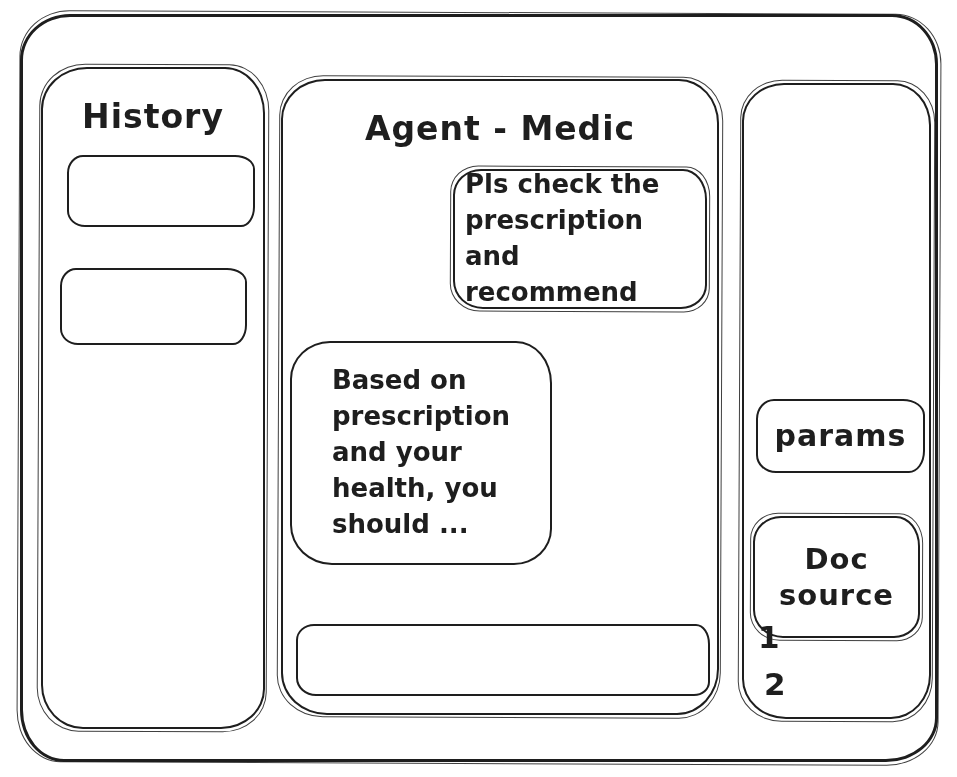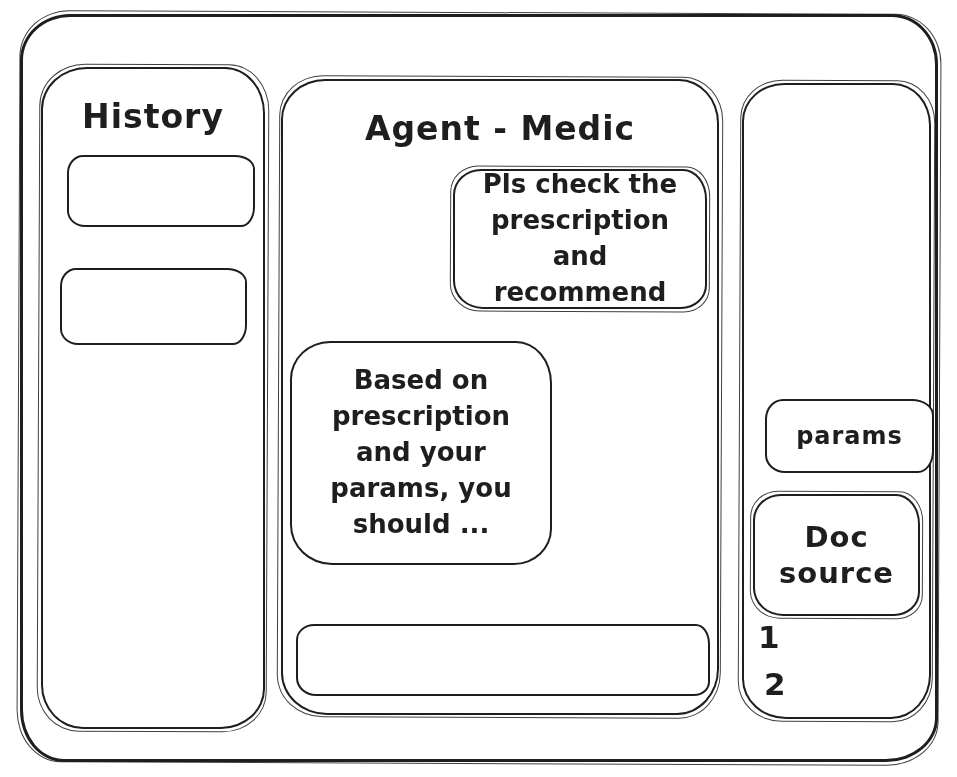--- a/index.html
+++ b/index.html
@@ -57,21 +57,21 @@
   .hi-1{left:24px;top:86px;width:188px;height:72px;}
   .hi-2{left:17px;top:199px;width:187px;height:77px;}
   
   .chat-panel{
     left:258px;top:62px;width:438px;height:636px;
     border-radius:44px 40px 42px 46px / 40px 44px 46px 42px;
     padding-left:41px;
   }
   .bubble{
     display:flex;align-items:center;justify-content:center;
-    text-align:center;
+    text-align:left;
     white-space:pre-line;
     font-size:26px;font-weight:600;
     line-height:1.38;
     padding:8px 10px;
   }
   .bubble-user{
     right:10px;top:88px;width:254px;height:140px;
     border-radius:28px 24px 26px 30px / 26px 30px 24px 28px;
   }
   .bubble-assistant{
@@ -103,24 +103,24 @@
     color:var(--ink);
     letter-spacing:1px;
     text-align:center;
     line-height:1.25;
     cursor:pointer;
   }
   .tool-llm{left:13px;top:38px;width:163px;height:90px;
     border-radius:24px 20px 22px 26px / 22px 26px 20px 24px;font-style:italic;}
   .tool-ocr{left:13px;top:150px;width:162px;height:90px;
     border-radius:22px 26px 20px 24px / 24px 22px 26px 20px;}
-  .tool-params{left:21px;top:314px;width:169px;height:74px;
+  .tool-params{left:12px;top:314px;width:169px;height:74px;
     border-radius:18px 22px 16px 20px / 20px 16px 22px 18px;
-    font-weight:700;font-size:24px;text-transform:lowercase;}
-  .tool-doc{left:9px;top:409px;width:167px;height:122px;
+    font-weight:700;font-size:30px;text-transform:lowercase;}
+  .tool-doc{left:9px;top:431px;width:167px;height:122px;
     border-radius:28px 24px 26px 30px / 26px 30px 24px 28px;
     flex-direction:column;}
   .doc-list{
     position:absolute;left:14px;top:534px;
     display:flex;flex-direction:column;gap:10px;
     z-index:2;
   }
   .doc-item{
     font-size:31px;font-weight:700;
     cursor:pointer;
@@ -147,21 +147,21 @@
     <main class="sk dbl chat-panel">
       <div class="panel-title">Agent - Medic</div>
 
       <div class="sk dbl bubble bubble-user">Pls check the
 prescription
 and recommend</div>
 
       <div class="sk bubble bubble-assistant">Based on
 prescription
 and your
-params, you
+health, you
 should ...</div>
 
       <input class="chat-input" type="text" value="" style="">
     </main>
 
     <aside class="sk dbl tools-panel">
       <button class="tool-btn tool-params">params</button>
       <button class="tool-btn tool-doc dbl">Doc source</button>
 
       <div class="doc-list">

